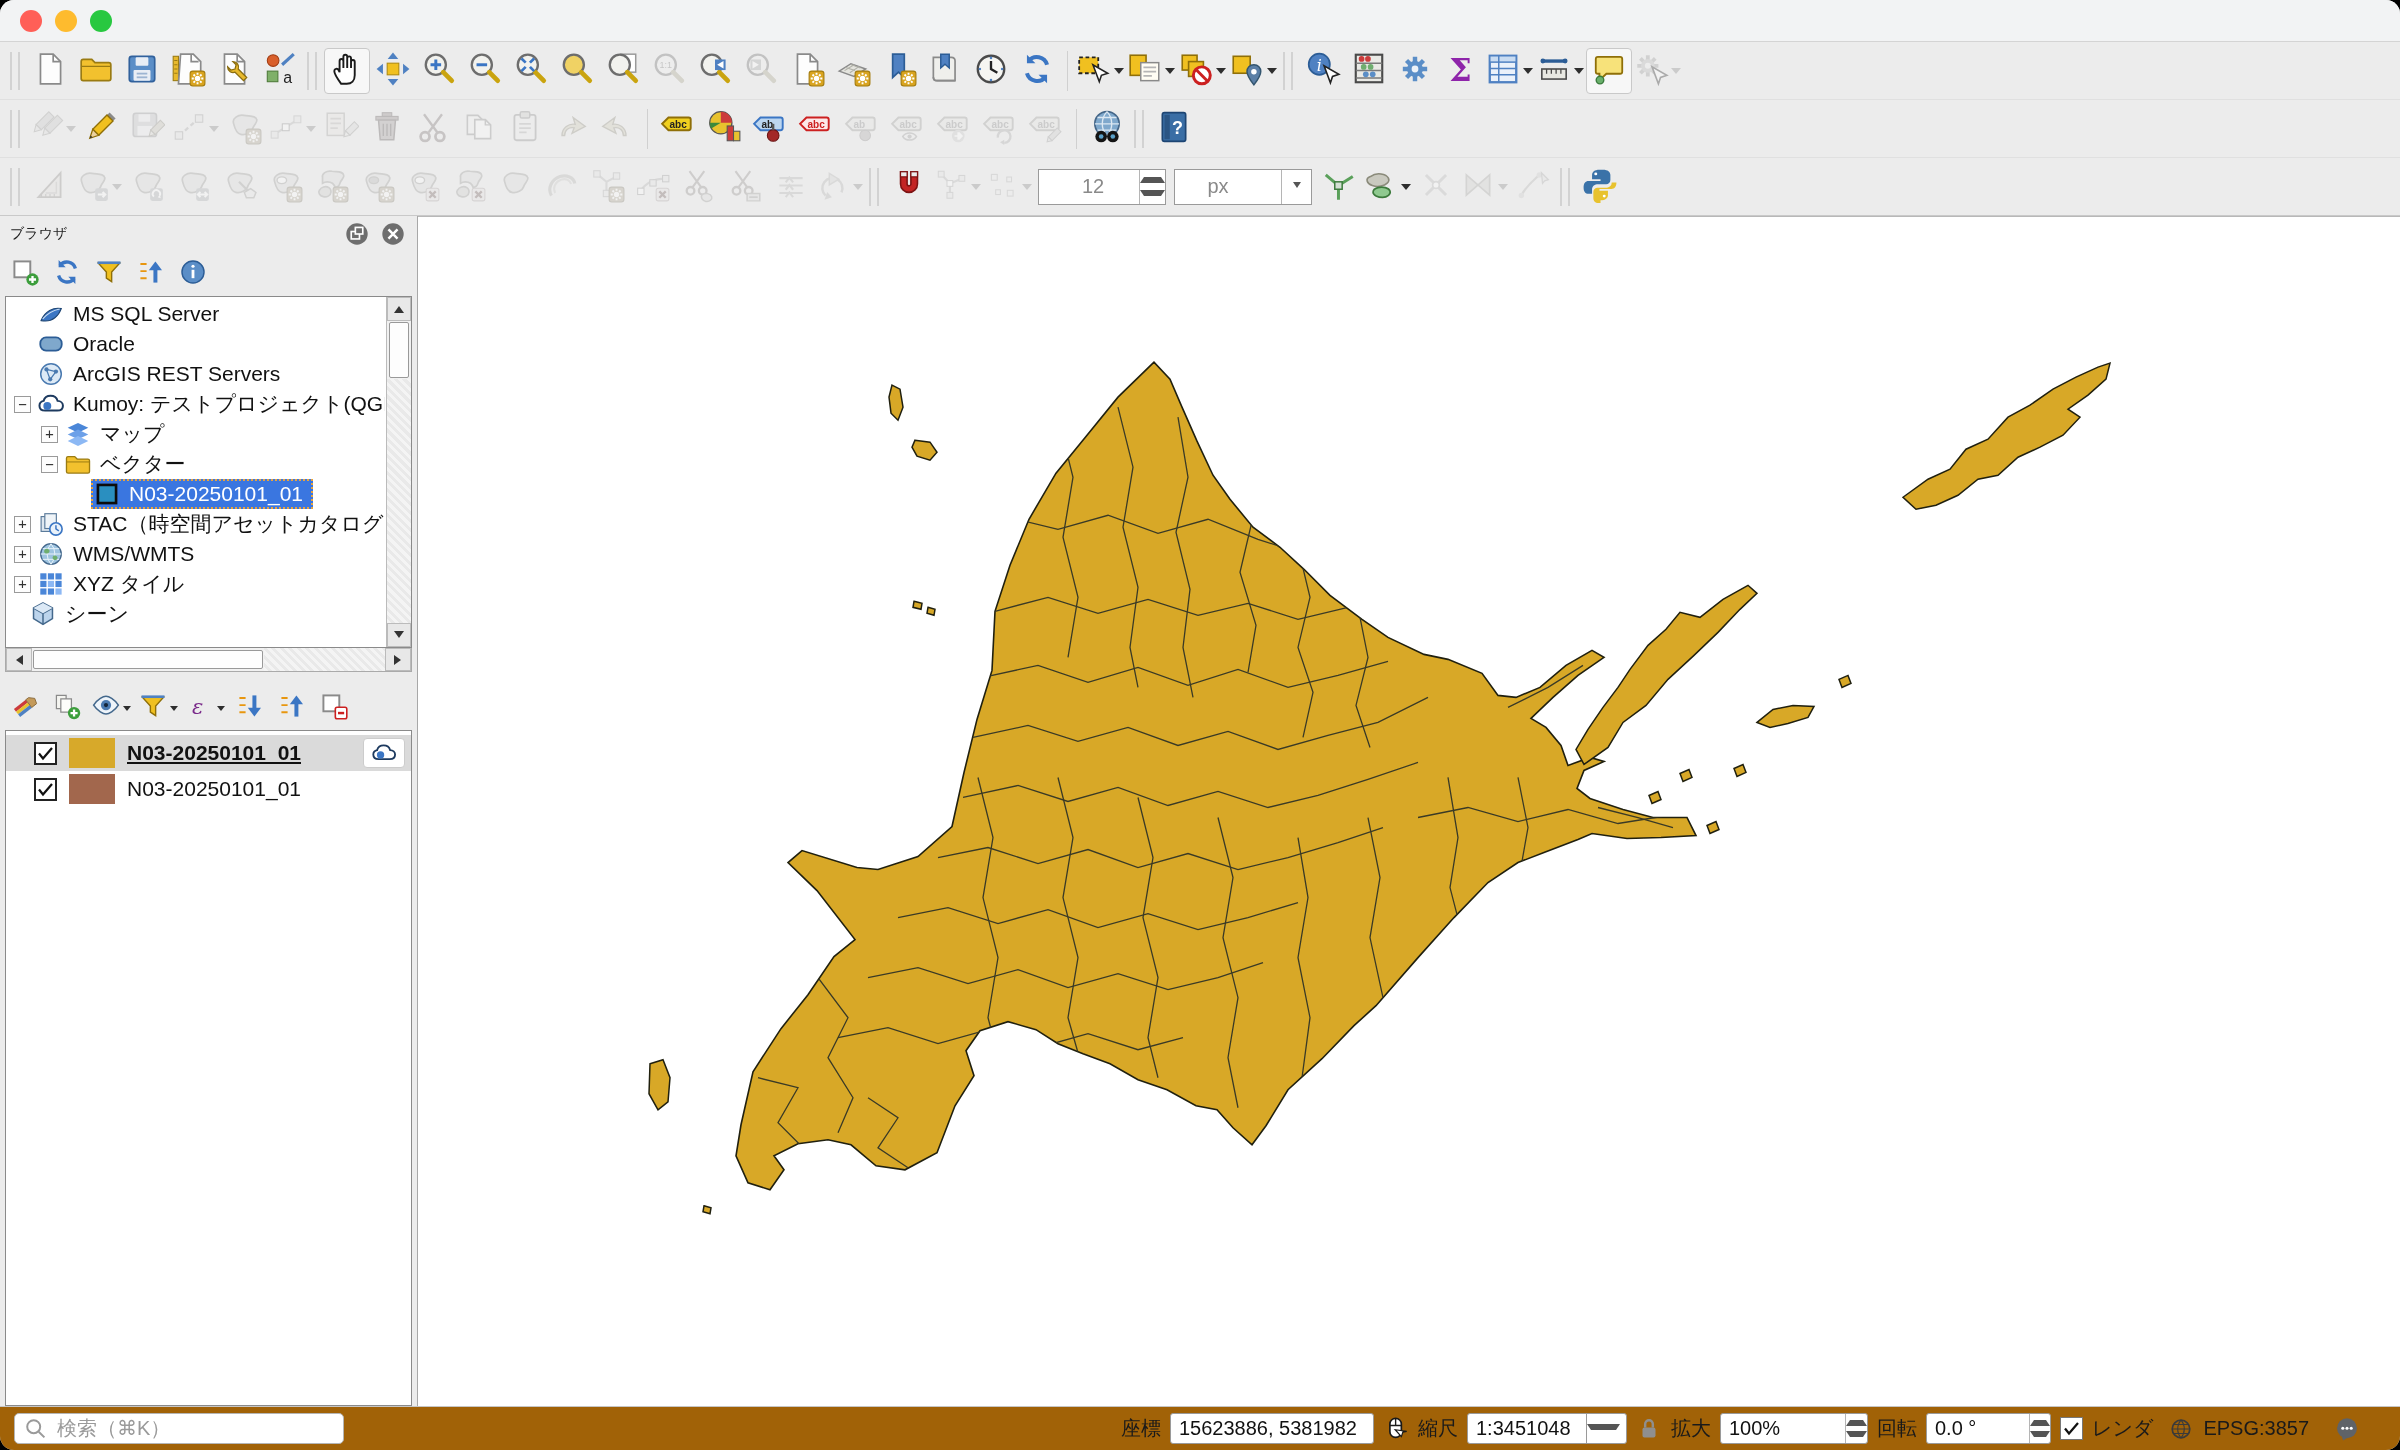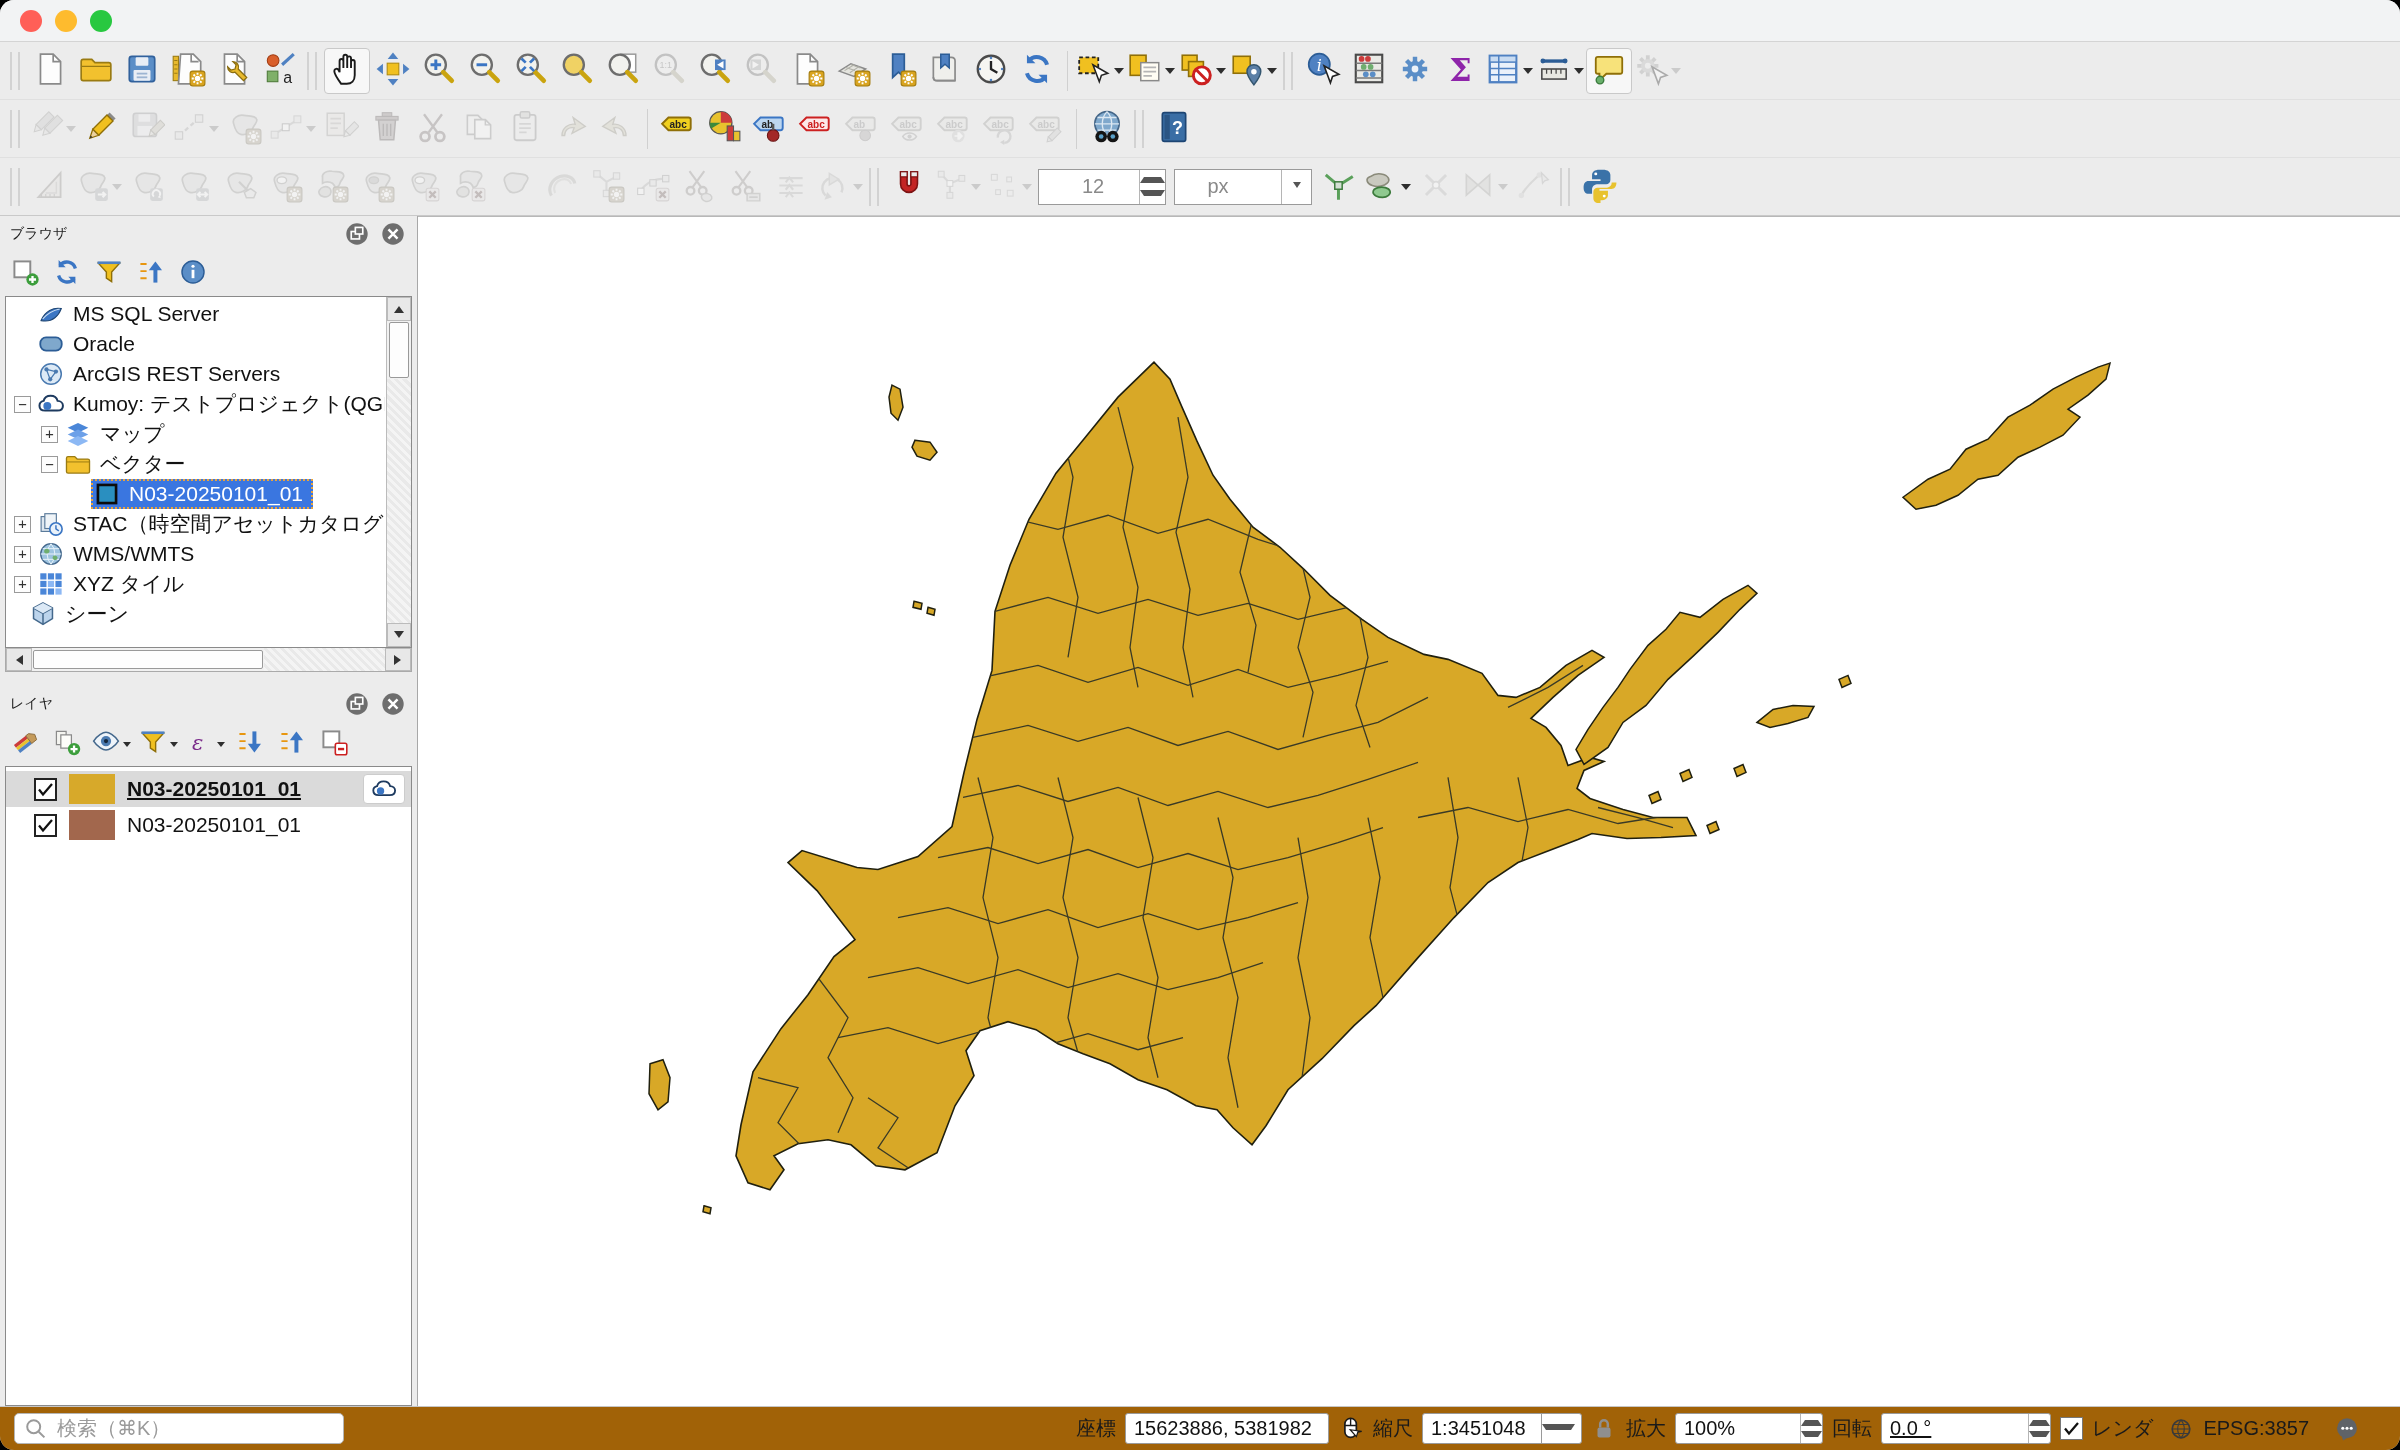--- a/index.html
+++ b/index.html
@@ -1025,33 +1025,20 @@
           <div class="htrack"></div>
           <div class="sbtn">
               <div class="tria rt"></div>
             </div>
         </div>
       </div>
 
       <div class="splitter"></div>
 
       <div class="panel" style="flex:1;">
-        <div class="ptitle">
-          <span>レイヤ</span>
-          <span class="sp"></span>
-          <span class="pbtn" id="lfloat"><svg viewBox="0 0 34 34">
-                <circle cx="17" cy="17" r="13" fill="#6e6e6e"></circle>
-                <rect x="10" y="14" width="10" height="9" fill="none" stroke="#fff" stroke-width="2"></rect>
-                <rect x="15" y="9" width="9" height="8" fill="#6e6e6e" stroke="#fff" stroke-width="2"></rect>
-              </svg></span>
-          <span class="pbtn" id="lclose"><svg viewBox="0 0 34 34">
-                <circle cx="17" cy="17" r="13" fill="#6e6e6e"></circle>
-                <path d="M11.5 11.5l11 11M22.5 11.5l-11 11" stroke="#fff" stroke-width="3"></path>
-              </svg></span>
-        </div>
         <div class="ptools" id="ltools">
             <div class="tbtn">
               <span><svg viewBox="0 0 34 34">
                   <g transform="rotate(-38 17 17)">
                     <rect x="5" y="12" width="17" height="3.8" fill="#cc3b3b"></rect>
                     <rect x="5" y="15.8" width="17" height="3.8" fill="#e8c22e"></rect>
                     <rect x="5" y="19.6" width="17" height="3.8" fill="#4f81c2"></rect>
                     <path d="M22 12h4l5 5-2 6h-7z" fill="#c49a5a" stroke="#8a6a3a"></path>
                   </g>
                 </svg></span>
@@ -1232,21 +1219,21 @@
       <div class="spincol">
           <div>
             <div class="tri-up"></div>
           </div>
           <div>
             <div class="tri-dn"></div>
           </div>
         </div>
     </div>
     <span>回転</span>
-    <div class="sfield" style="width:170px;text-decoration:underline;">
+    <div class="sfield" style="width:125px;">
       <input value="0.0 °" style="">
       <div class="spincol">
           <div>
             <div class="tri-up"></div>
           </div>
           <div>
             <div class="tri-dn"></div>
           </div>
         </div>
     </div>

